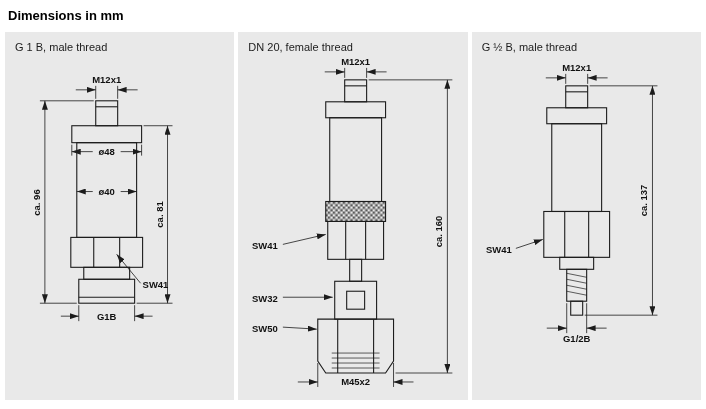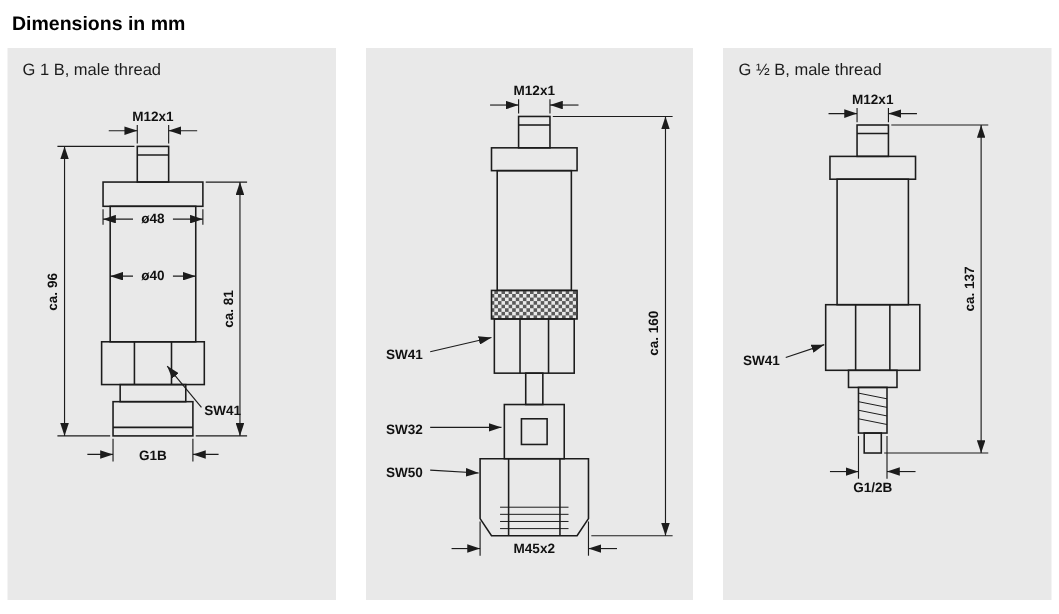--- a/index.html
+++ b/index.html
@@ -6,21 +6,21 @@
   body {
     width:706px; height:409px; overflow:hidden;
     background:#ffffff;
     font-family:"Liberation Sans", sans-serif;
     color:#111;
   }
   .page { padding:6px 5px 0 5px; box-sizing:border-box; }
   .page-title {
     font-size:13px; font-weight:bold; margin:2px 0 9px 3px; color:#000;
   }
-  .panels { display:flex; gap:20px; }
+  .panels { display:flex; gap:4px; }
   .panel {
     background:#e9e9e9; flex:1 1 0; height:368px; position:relative;
   }
   .caption {
     position:absolute; top:9px; left:10px; font-size:11px; color:#1c1c1c;
     z-index:2; white-space:nowrap;
   }
   .panel svg { position:absolute; top:0; left:0; width:100%; height:100%; }
   
   .dev  { stroke:#1c1c1c; stroke-width:1.1; fill:none; }
@@ -108,20 +108,21 @@
             <line class="dim" x1="130" y1="260" x2="130" y2="276"></line>
             <line class="dim" x1="56" y1="271" x2="74" y2="271" marker-end="url(#ar1)"></line>
             <line class="dim" x1="148" y1="271" x2="130" y2="271" marker-end="url(#ar1)"></line>
             <text x="102" y="275" text-anchor="middle">G1B</text>
           </g>
         </g>
       </svg>
     </section>
 
     <section class="panel">
+      <div class="caption">DN 20, female thread</div>
       <svg viewBox="0 0 230 368" preserveAspectRatio="xMidYMin meet">
         <defs>
           <marker id="ar2" markerWidth="9" markerHeight="6" refX="9" refY="3" orient="auto-start-reverse" markerUnits="userSpaceOnUse">
             <path d="M0,0 L9,3 L0,6 z" fill="#1c1c1c"></path>
           </marker>
           <pattern id="kn2" width="5" height="5" patternUnits="userSpaceOnUse">
             <rect width="2.5" height="2.5" fill="#5a5a5a"></rect>
             <rect x="2.5" y="2.5" width="2.5" height="2.5" fill="#5a5a5a"></rect>
           </pattern>
         </defs>

